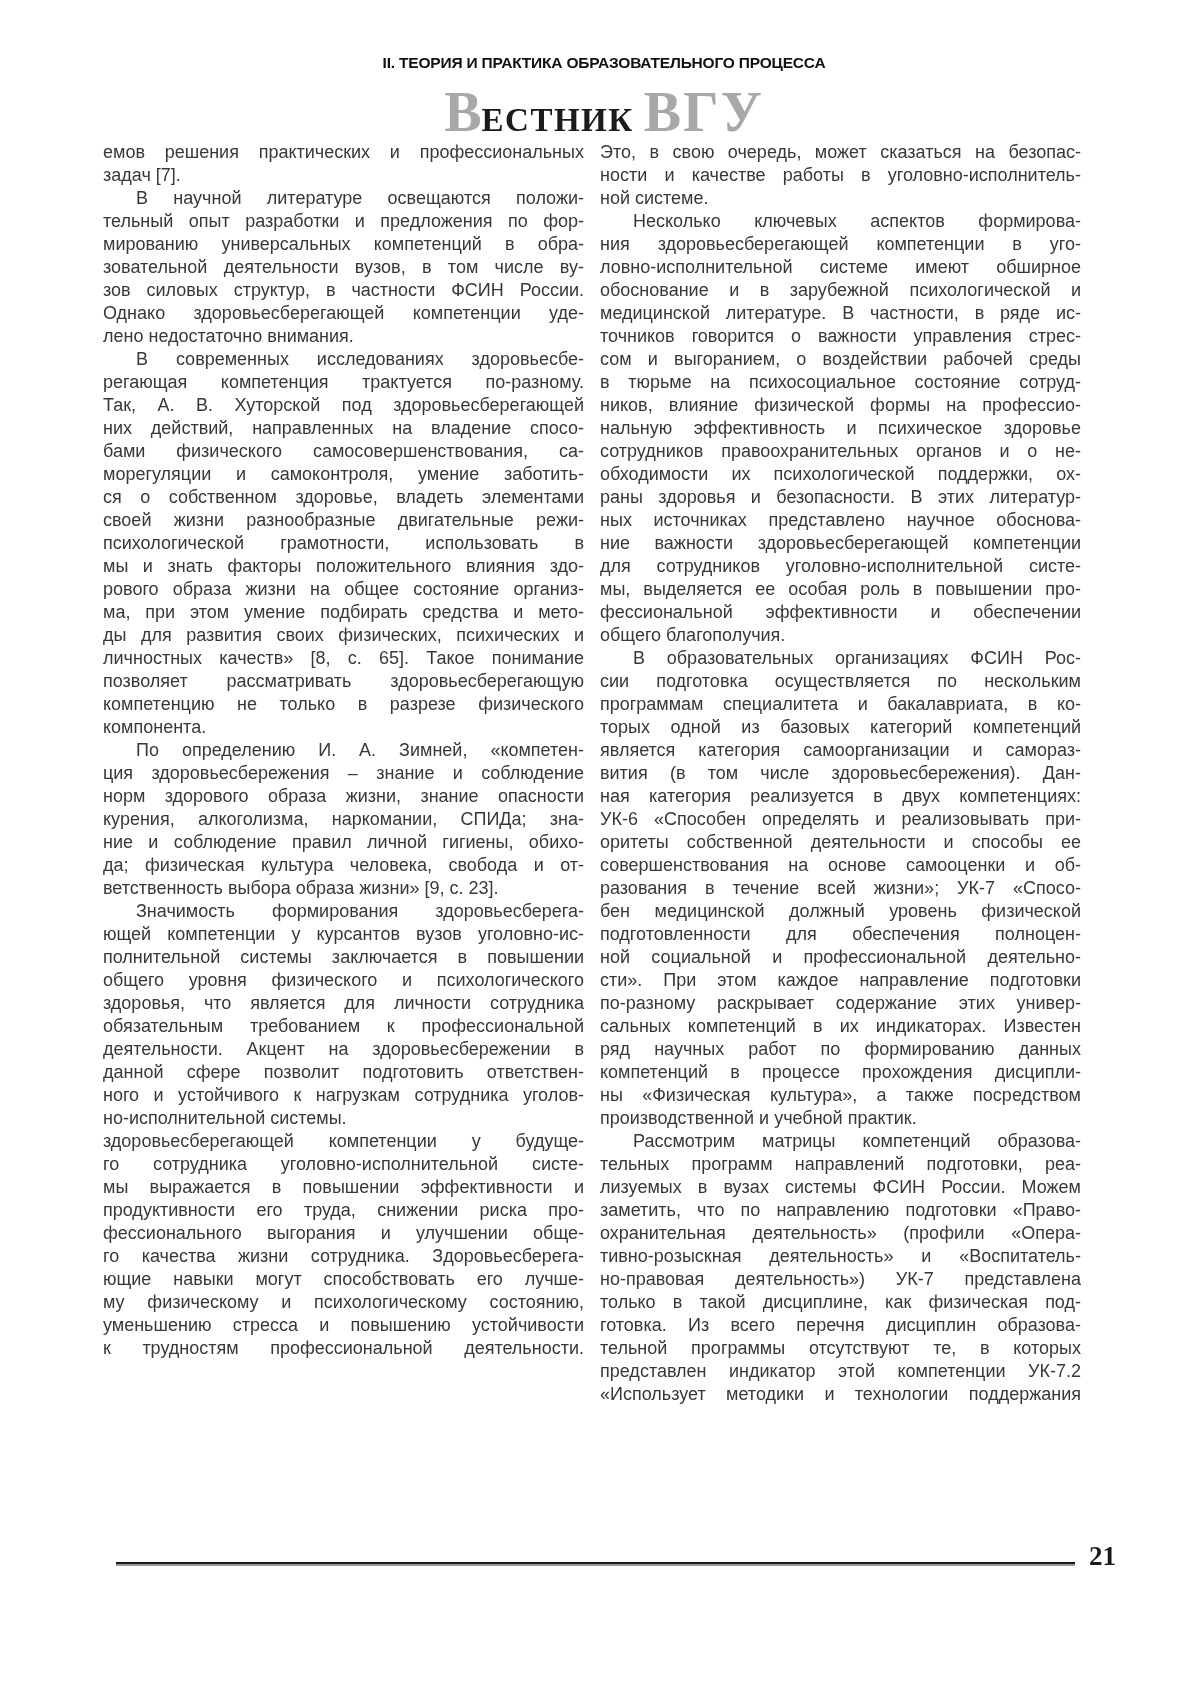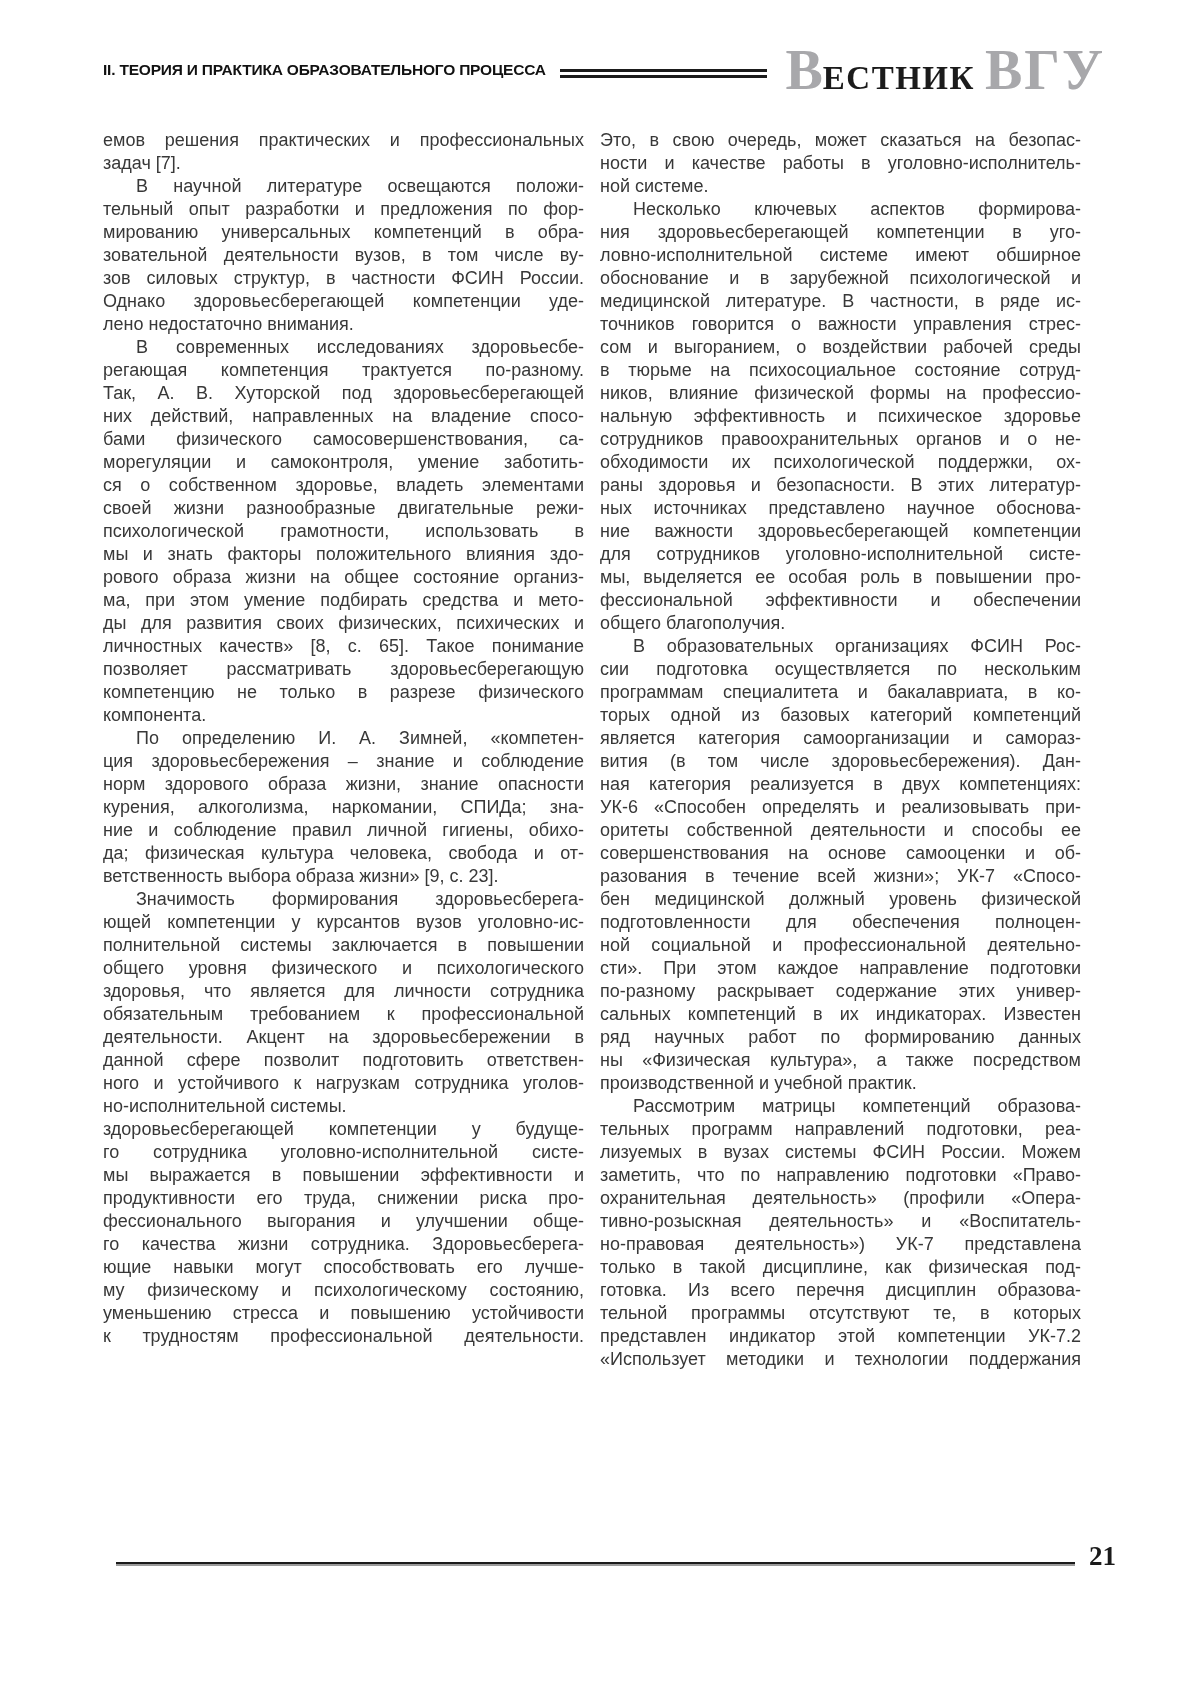--- a/index.html
+++ b/index.html
@@ -14,22 +14,23 @@
     position:relative;
     width:1200px;height:1697px;
     background:#ffffff;
     font-family:"Liberation Sans",sans-serif;
     color:var(--text);
     overflow:hidden;
   }
   
   .header{
     display:flex;align-items:center;
-    margin:42px 95px 0 103px;
+    margin:54px 95px 0 103px;
     height:56px;
+    flex-direction:column;
   }
   .section-title{
     font-size:15.5px;font-weight:bold;color:#111;
     letter-spacing:-0.2px;white-space:nowrap;
   }
   .header-rule{
     flex:1 1 auto;height:9px;margin:6px 18px 0 14px;
     border-top:3px solid var(--rule);
     border-bottom:3px solid var(--rule);
   }
@@ -174,20 +175,21 @@
         <div class="line">оритеты собственной деятельности и способы ее</div>
         <div class="line">совершенствования на основе самооценки и об-</div>
         <div class="line">разования в течение всей жизни»; УК-7 «Спосо-</div>
         <div class="line">бен медицинской должный уровень физической</div>
         <div class="line">подготовленности для обеспечения полноцен-</div>
         <div class="line">ной социальной и профессиональной деятельно-</div>
         <div class="line">сти». При этом каждое направление подготовки</div>
         <div class="line">по-разному раскрывает содержание этих универ-</div>
         <div class="line">сальных компетенций в их индикаторах. Известен</div>
         <div class="line">ряд научных работ по формированию данных</div>
+        <div class="line">компетенций в процессе прохождения дисципли-</div>
         <div class="line">ны «Физическая культура», а также посредством</div>
         <div class="line end">производственной и учебной практик.</div>
         <div class="line ind">Рассмотрим матрицы компетенций образова-</div>
         <div class="line">тельных программ направлений подготовки, реа-</div>
         <div class="line">лизуемых в вузах системы ФСИН России. Можем</div>
         <div class="line">заметить, что по направлению подготовки «Право-</div>
         <div class="line">охранительная деятельность» (профили «Опера-</div>
         <div class="line">тивно-розыскная деятельность» и «Воспитатель-</div>
         <div class="line">но-правовая деятельность») УК-7 представлена</div>
         <div class="line">только в такой дисциплине, как физическая под-</div>

